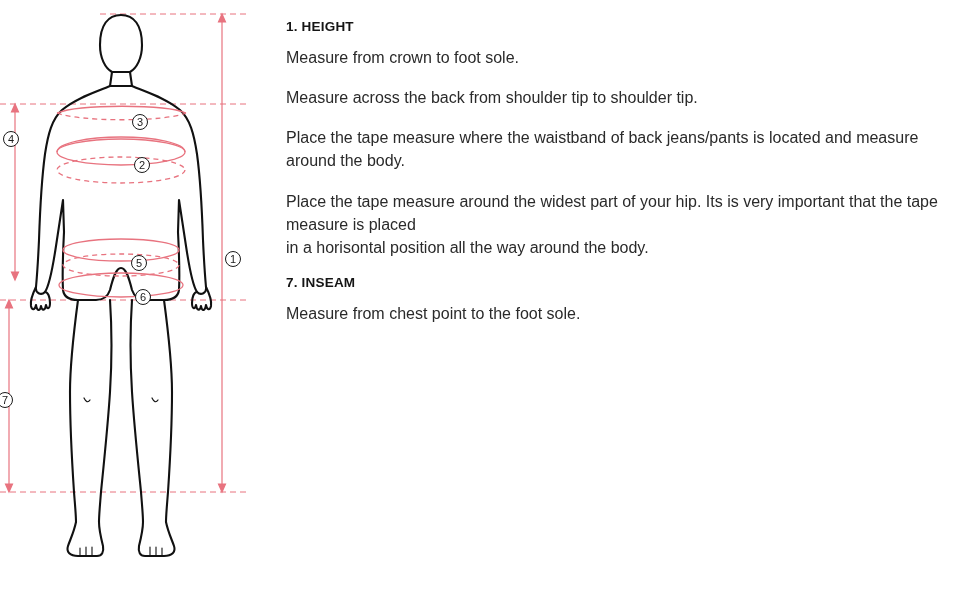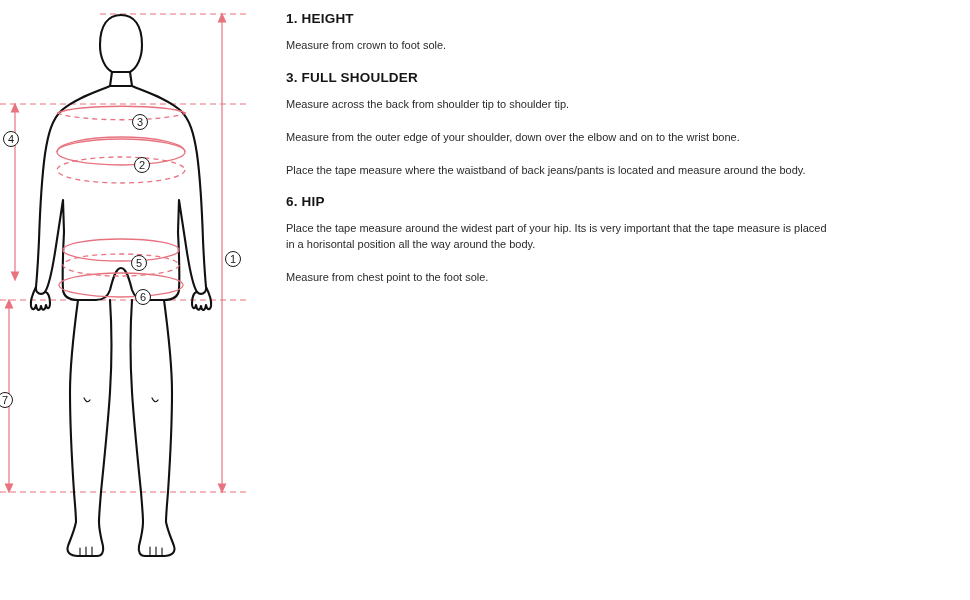--- a/index.html
+++ b/index.html
@@ -28,36 +28,36 @@
     height: 600px;
     flex: 0 0 270px;
   }
   .diagram-pane svg {
     display: block;
   }
   
   .instructions {
     position: relative;
     flex: 1 1 auto;
-    padding: 12px 0 0 16px;
+    padding: 20px 0 0 16px;
     box-sizing: border-box;
   }
   .instr-block {
     margin-bottom: 17px;
   }
   .instr-title {
     font-size: 13.5px;
     font-weight: bold;
     letter-spacing: 0.2px;
     color: #151515;
     margin: 0 0 11px 0;
     line-height: 1.1;
   }
   .instr-text {
-    font-size: 11px;
+    font-size: 16px;
     font-weight: 400;
     color: #2a2a2a;
     margin: 0;
     line-height: 1.45;
     white-space: pre-line;
   }
 </style>
 </head>
 <body>
 
@@ -201,36 +201,34 @@
 
   <div class="instructions">
 
     <div class="instr-block">
       <h3 class="instr-title">1. HEIGHT</h3>
       <p class="instr-text">Measure from crown to foot sole.</p>
     </div>
 
 
     <div class="instr-block">
-      <h3 class="instr-title">3. FULL SHOULDER</h3>
       <p class="instr-text">Measure across the back from shoulder tip to shoulder tip.</p>
     </div>
 
     <div class="instr-block">
-      <p class="instr-text">Measure from the outer edge of your shoulder, down over the elbow and on to the wrist bone.</p>
     </div>
 
     <div class="instr-block">
       <p class="instr-text">Place the tape measure where the waistband of back jeans/pants is located and measure around the body.</p>
     </div>
 
     <div class="instr-block">
-      <h3 class="instr-title">6. HIP</h3>
       <p class="instr-text">Place the tape measure around the widest part of your hip. Its is very important that the tape measure is placed
 in a horisontal position all the way around the body.</p>
     </div>
 
     <div class="instr-block">
+      <h3 class="instr-title">7. INSEAM</h3>
       <p class="instr-text">Measure from chest point to the foot sole.</p>
     </div>
 
   </div>
 </div>
 
 </body></html>

